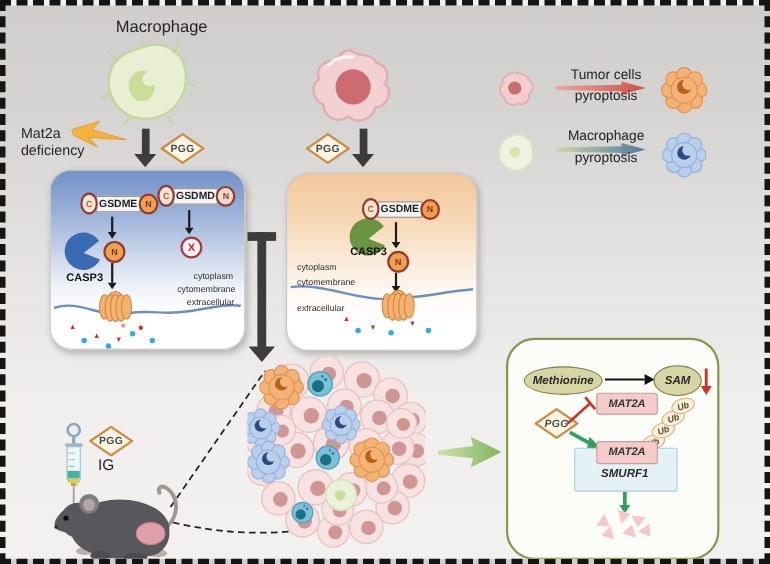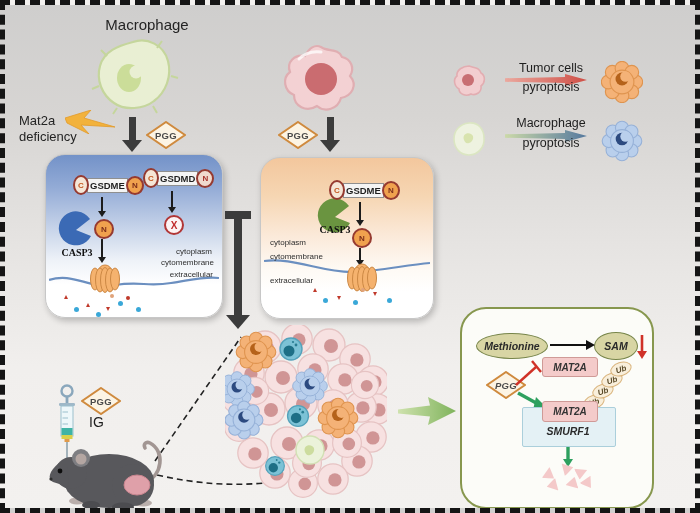--- a/index.html
+++ b/index.html
@@ -36,21 +36,21 @@
   .tarrow .hd{width:0;height:0;border-left:4px solid transparent;border-right:4px solid transparent;border-top:6px solid #1c1c1c;margin:0 auto;}
   .barrow{position:absolute;width:20px;}
   .barrow .st{width:7px;background:#3c3c3c;margin:0 auto;}
   .barrow .hd{width:0;height:0;border-left:10px solid transparent;border-right:10px solid transparent;border-top:12px solid #3c3c3c;margin:0 auto;}
   
   .pgg{position:absolute;width:40px;height:28px;}
   .pgg svg{position:absolute;left:0;top:0;}
   .pgg span{position:absolute;left:0;top:0;width:100%;height:100%;display:flex;align-items:center;justify-content:center;
     font-size:9.5px;font-weight:bold;color:#4a4a4a;letter-spacing:.3px;}
   .comp{position:absolute;font-size:8px;color:#2e2e2e;}
-  .casp{position:absolute;font-weight:bold;font-size:10px;color:#101010;font-family:Liberation Serif, serif;}
+  .casp{position:absolute;font-weight:bold;font-size:10px;color:#101010;}
   .dot{position:absolute;border-radius:50%;}
   .tri{position:absolute;font-size:8px;line-height:8px;color:#c0392b;}
   
   .leg-row{position:absolute;left:440px;width:214px;height:52px;}
   .leg-txt{position:absolute;left:58px;width:96px;text-align:center;font-size:12.5px;color:#1e1e1e;z-index:2;line-height:14px;}
   .leg-arrow{position:absolute;left:60px;z-index:1;}
   
   #mech-box{position:absolute;left:455px;top:302px;width:190px;height:198px;border:2.5px solid #87974e;
     border-radius:26px;background:#fcfcf8;font-style:italic;}
   .ell{position:absolute;border:1.5px solid #77854a;border-radius:50%;background:#d8d5a4;

